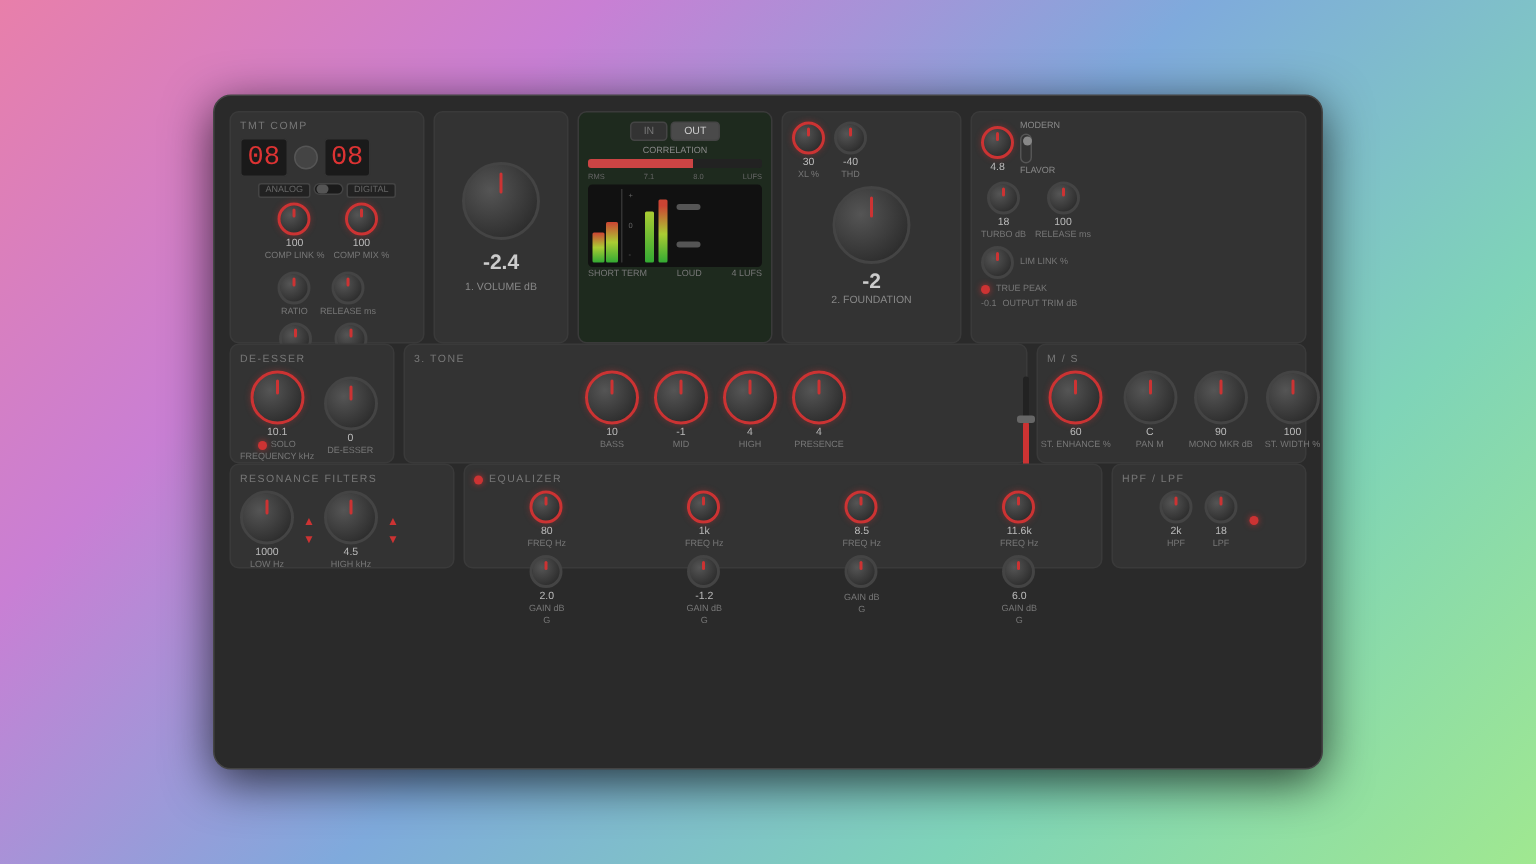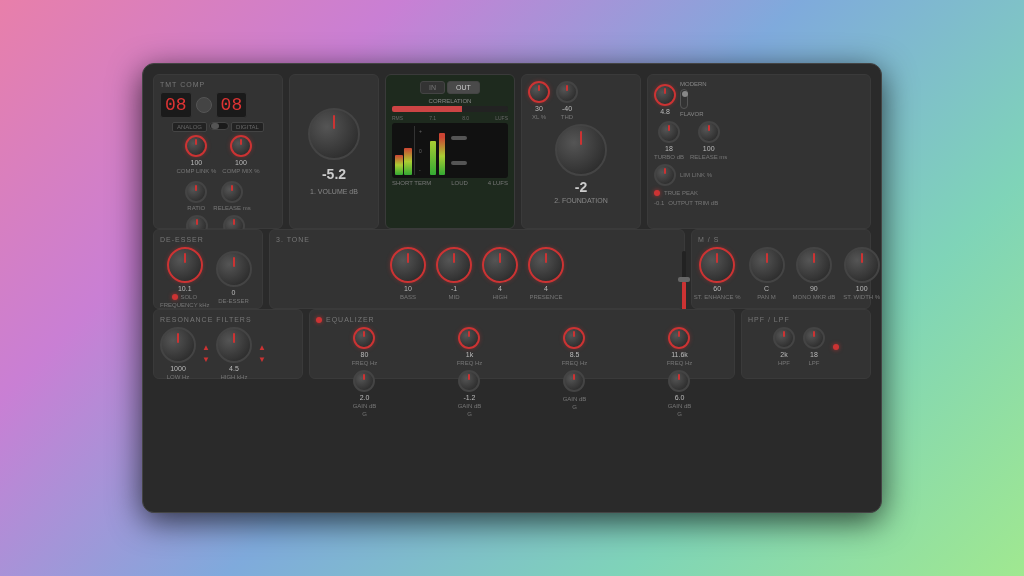--- a/index.html
+++ b/index.html
@@ -387,21 +387,21 @@
             <div class="led"></div>
             <div class="knob-label">CLIPPER</div>
           </div>
         </div>
       </div>
     </div>
 
     <div class="panel volume-section">
       <div style="display:flex; flex-direction:column; align-items:center; justify-content:center; height:100%; gap:6px;">
         <div class="knob large"></div>
-        <div style="font-size:14px; color:#ccc; font-weight:bold;">-5.2</div>
+        <div style="font-size:14px; color:#ccc; font-weight:bold;">-2.4</div>
         <div style="font-size:7px; color:#888;">
           <span>1.</span>
           <span>VOLUME dB</span>
         </div>
       </div>
     </div>
 
     <div class="panel meter-section" style="background:#1e2a1e;">
       <div class="in-out-tabs">
         <div class="io-tab">IN</div>

